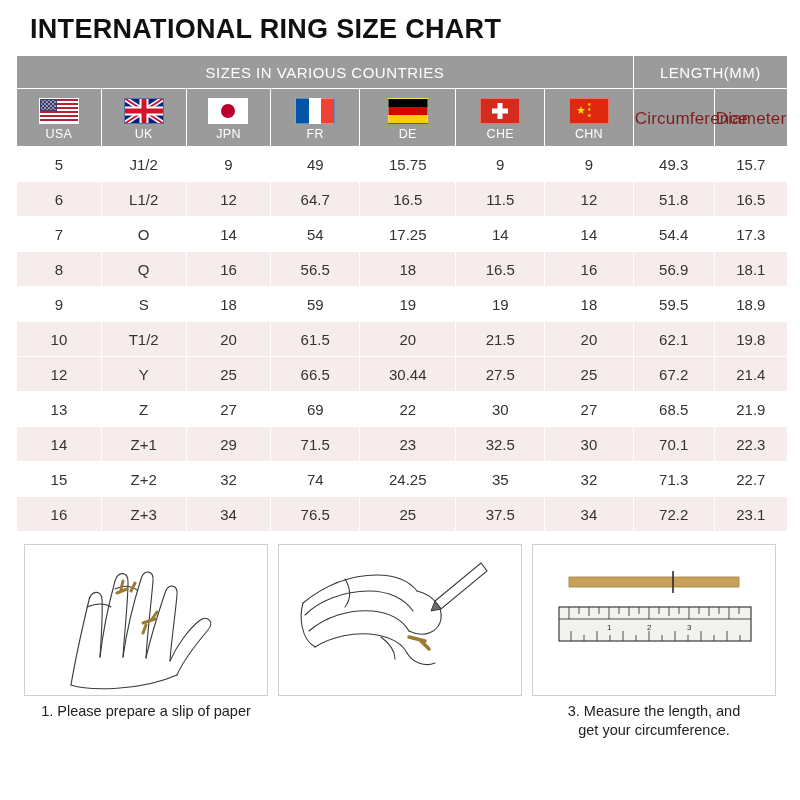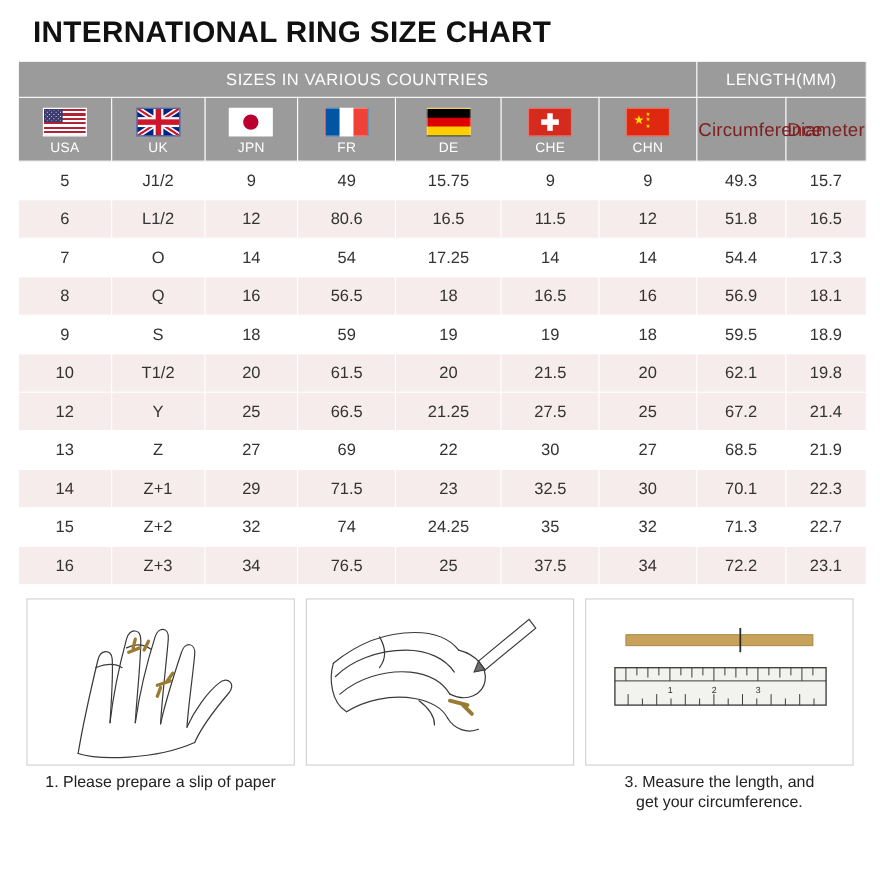--- a/index.html
+++ b/index.html
@@ -257,21 +257,21 @@
         <td>15.75</td>
         <td>9</td>
         <td>9</td>
         <td>49.3</td>
         <td>15.7</td>
       </tr>
       <tr class="even">
         <td class="usa-col">6</td>
         <td>L1/2</td>
         <td>12</td>
-        <td>80.6</td>
+        <td>64.7</td>
         <td>16.5</td>
         <td>11.5</td>
         <td>12</td>
         <td>51.8</td>
         <td>16.5</td>
       </tr>
       <tr class="odd">
         <td class="usa-col">7</td>
         <td>O</td>
         <td>14</td>
@@ -313,21 +313,21 @@
         <td>21.5</td>
         <td>20</td>
         <td>62.1</td>
         <td>19.8</td>
       </tr>
       <tr class="even">
         <td class="usa-col">12</td>
         <td>Y</td>
         <td>25</td>
         <td>66.5</td>
-        <td>21.25</td>
+        <td>30.44</td>
         <td>27.5</td>
         <td>25</td>
         <td>67.2</td>
         <td>21.4</td>
       </tr>
       <tr class="odd">
         <td class="usa-col">13</td>
         <td>Z</td>
         <td>27</td>
         <td>69</td>

